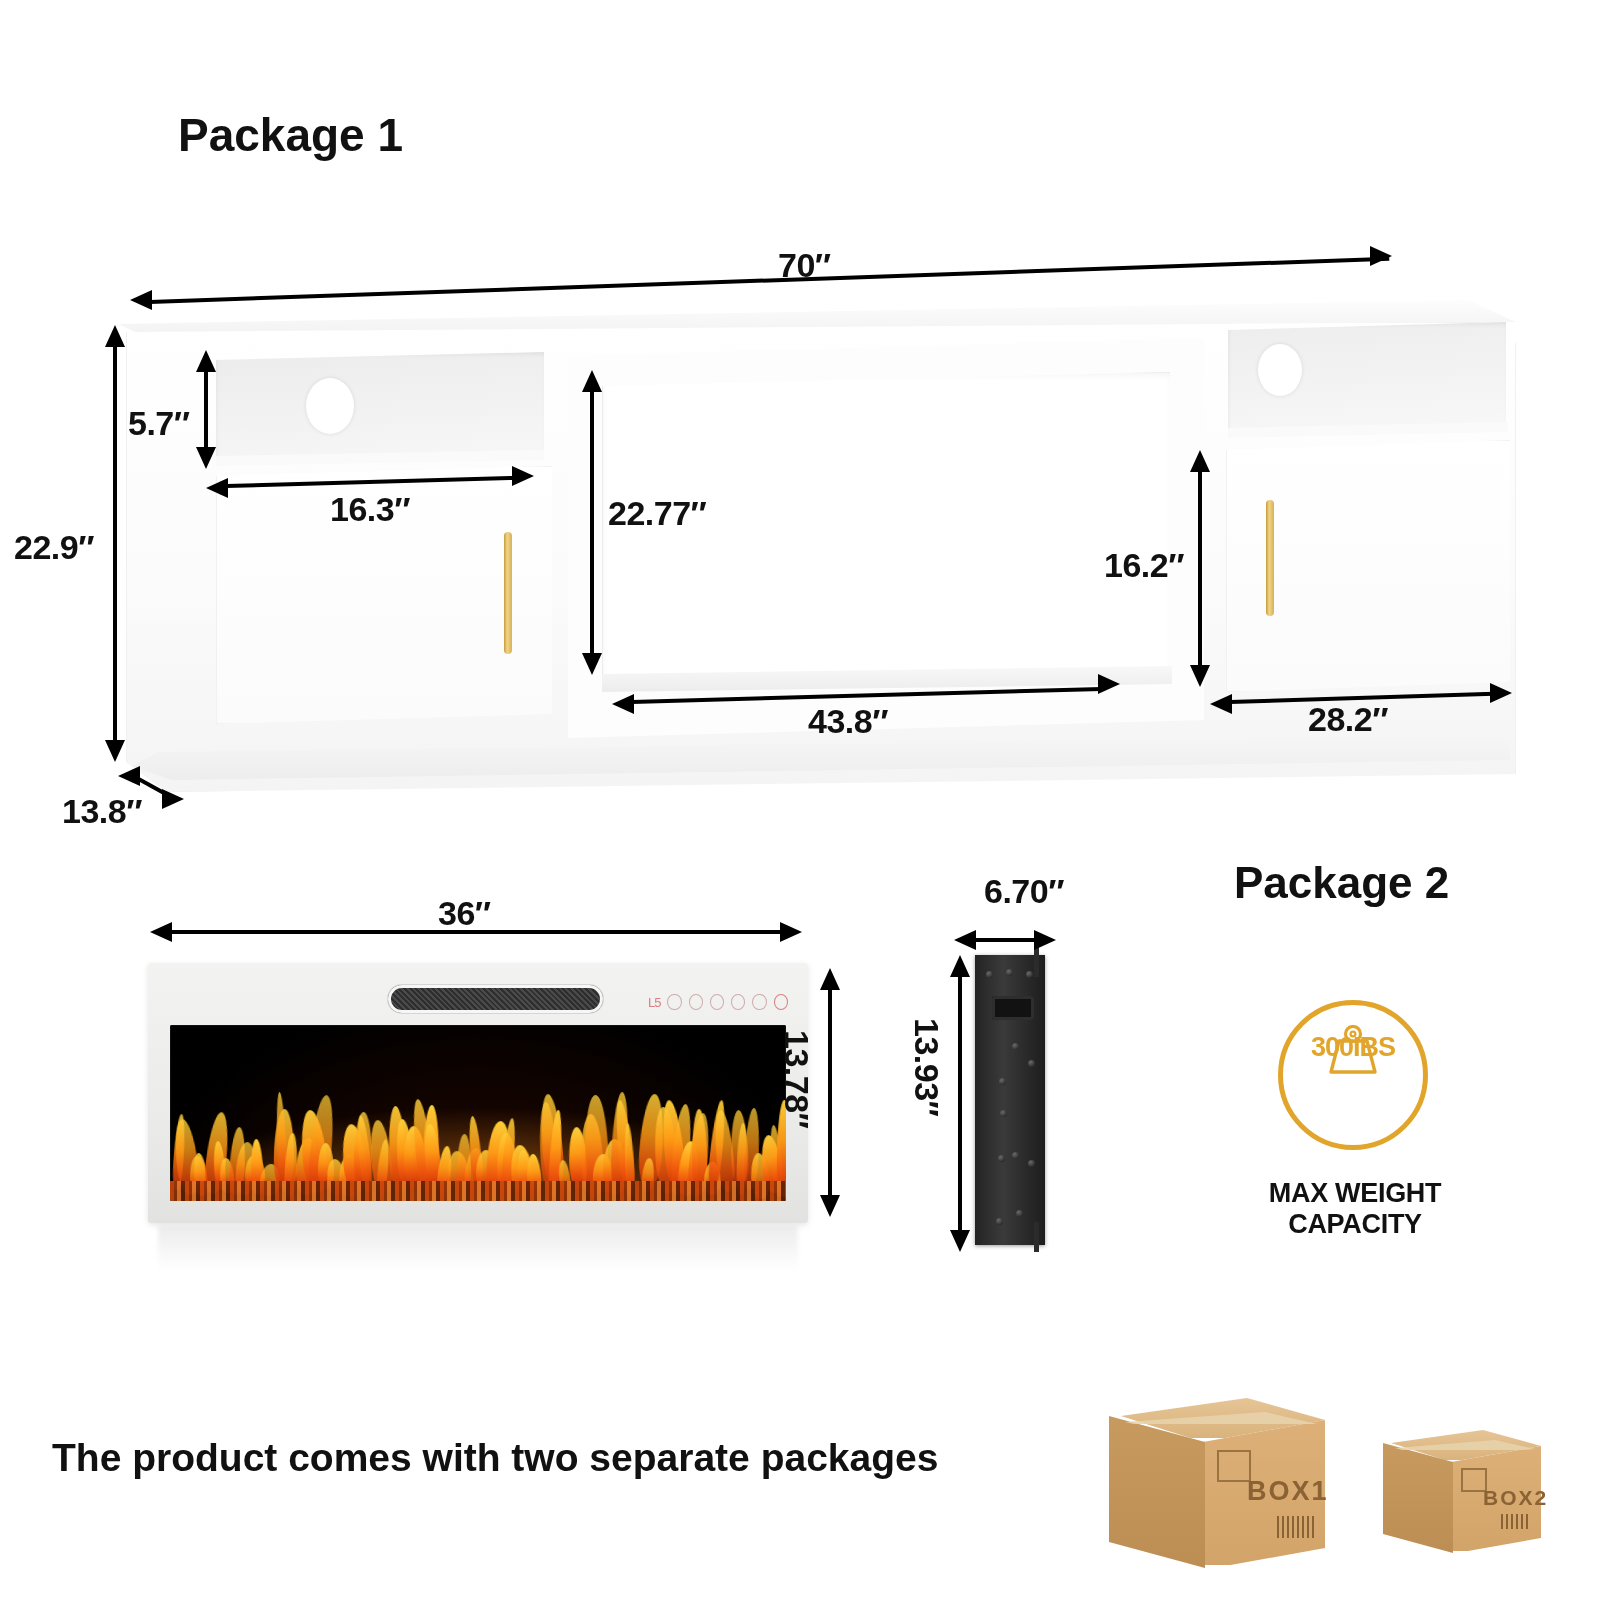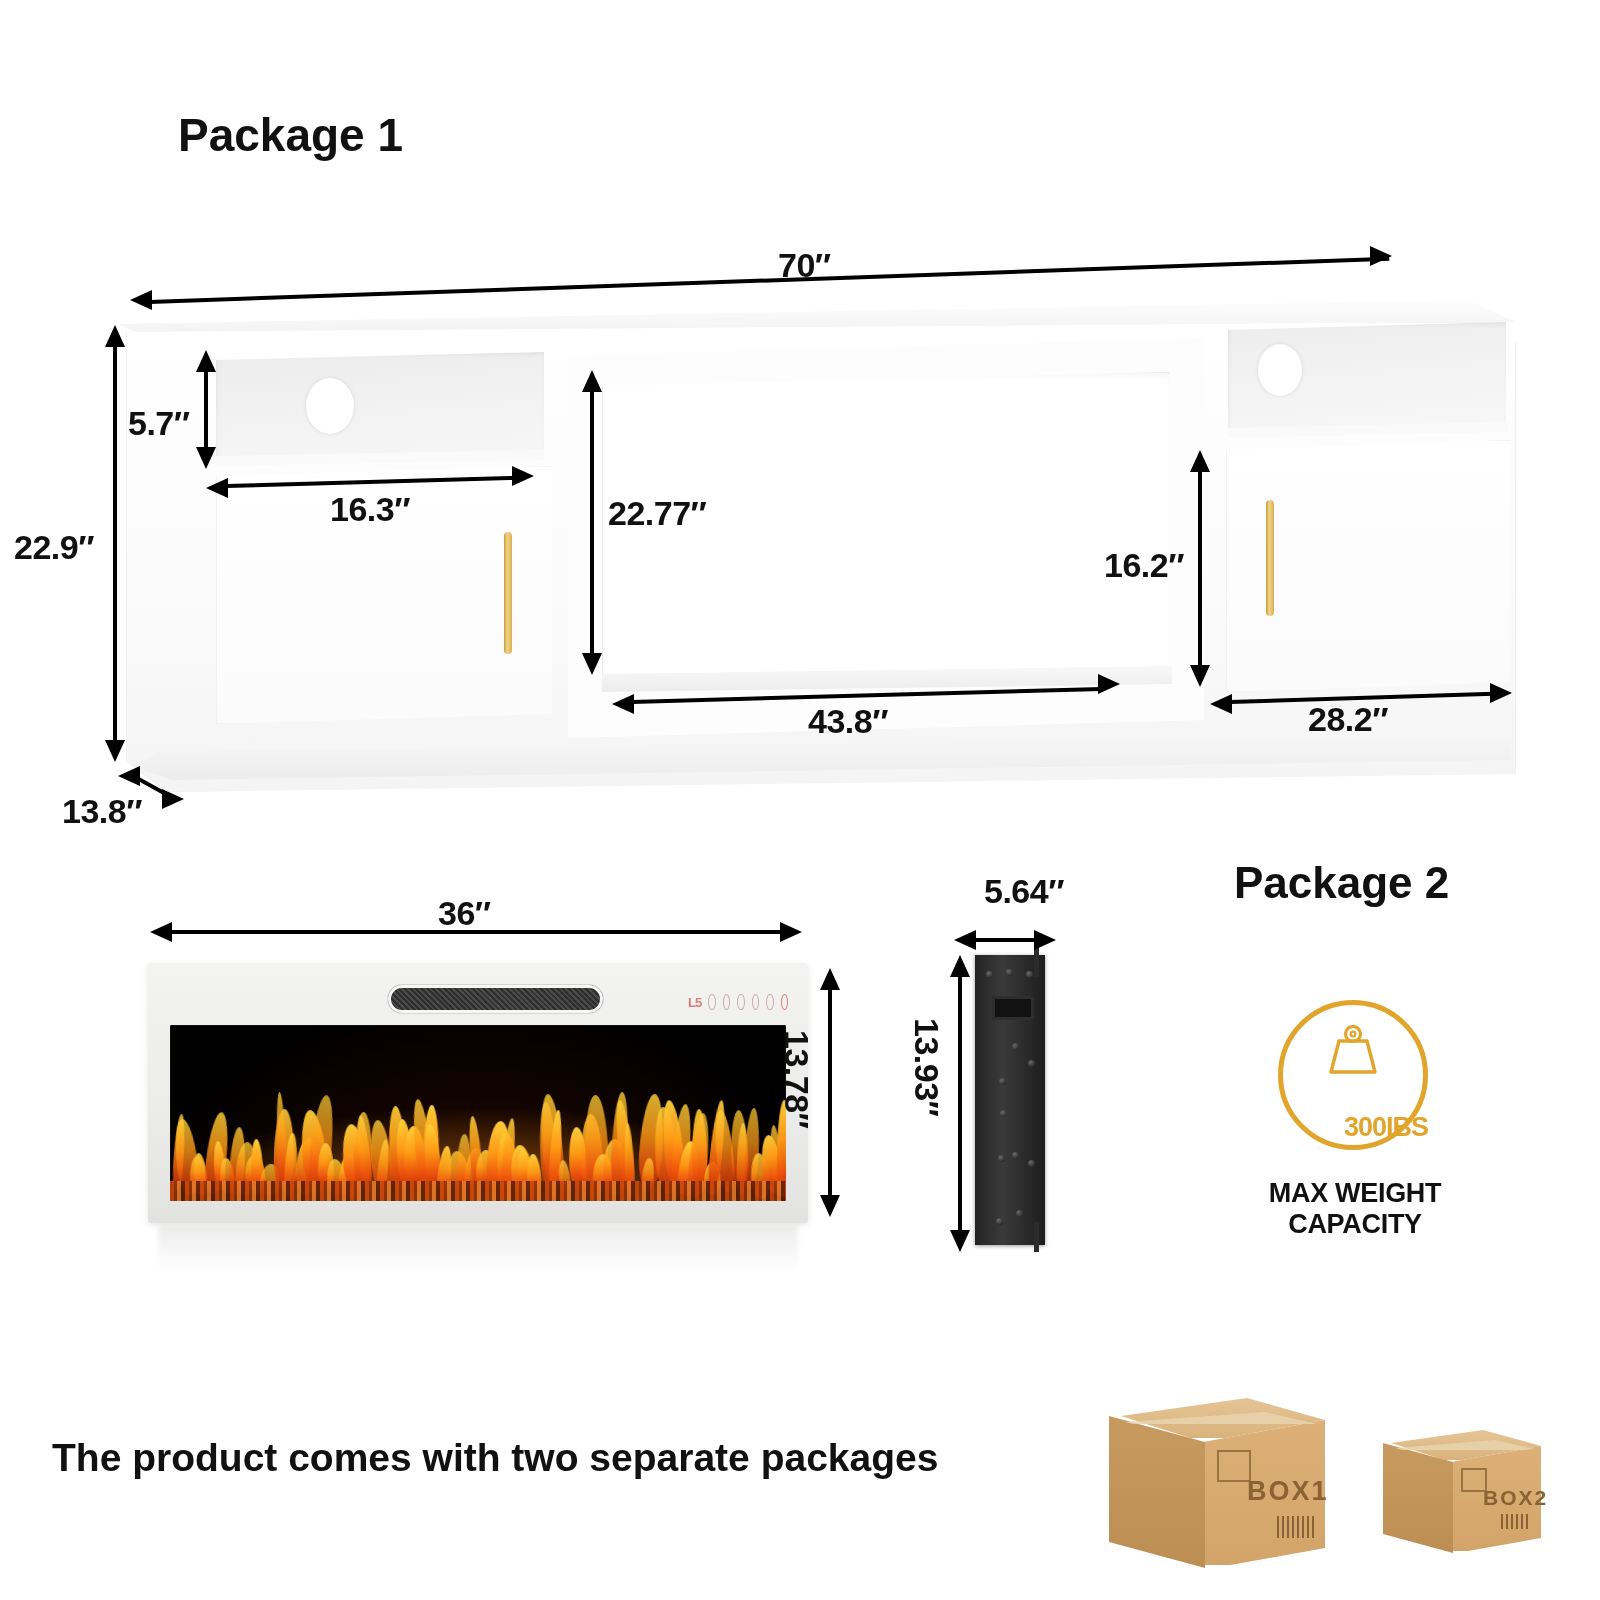--- a/index.html
+++ b/index.html
@@ -88,21 +88,21 @@
 
   
   #fp{left:148px;top:963px;width:660px;height:260px;}
   #fp-frame{left:0;top:0;width:660px;height:260px;
     background:linear-gradient(180deg,#f3f3f1 0%,#ebebe9 58%,#e2e2e0 100%);
     border-radius:3px;box-shadow:0 2px 6px rgba(0,0,0,.10);}
   #fp-vent{left:240px;top:22px;width:215px;height:28px;border-radius:14px;
     background:repeating-linear-gradient(45deg,#2e2e2e 0 2px,#4a4a4a 2px 4px);
     box-shadow:inset 0 0 0 3px #f6f6f6,0 0 0 1px #d5d5d5;}
   #fp-ctrl{left:500px;top:28px;width:140px;height:22px;display:flex;align-items:center;gap:7px;}
-  .ctrl-ls{font-size:13px;font-weight:700;color:#d88080;letter-spacing:-1px;margin-left:40px;}
+  .ctrl-ls{font-size:13px;font-weight:400;color:#d88080;letter-spacing:-1px;}
   .ctrl-dot{width:14px;height:14px;border-radius:50%;border:1.6px solid #c9a0a0;
     display:inline-block;position:relative;opacity:.85;}
   .ctrl-dot.red{border-color:#d96a6a;}
   #fp-screen{left:22px;top:62px;width:616px;height:176px;
     background:radial-gradient(ellipse at 50% 120%,#2a0a00 0%,#120400 45%,#000 80%);
     border-radius:2px;overflow:hidden;box-shadow:inset 0 0 0 1px #111;}
   .flame{position:absolute;bottom:6px;border-radius:50% 50% 46% 46%/62% 62% 38% 38%;
     background:linear-gradient(180deg,#ffd23a 0%,#ff9c16 42%,#f0590d 72%,#c42d06 100%);
     filter:blur(0.7px);opacity:.95;}
   #embers{position:absolute;left:0;bottom:0;width:100%;height:20px;
@@ -122,21 +122,21 @@
     background:#121212;box-shadow:inset 0 0 0 3px #2e2e2e;}
   .rivet{position:absolute;width:7px;height:7px;border-radius:50%;
     background:radial-gradient(circle at 35% 30%,#6a6a6a,#151515);}
   #bracket-lip-t{left:1034px;top:947px;width:5px;height:30px;background:#2b2b2b;}
   #bracket-lip-b{left:1034px;top:1222px;width:5px;height:30px;background:#2b2b2b;}
 
   
   #badge{left:1278px;top:1000px;width:150px;height:150px;border-radius:50%;
     border:5px solid #e2a52c;box-sizing:border-box;}
   #badge-weight{left:1322px;top:1025px;width:62px;height:50px;}
-  #badge-lbs{left:1278px;top:1112px;width:150px;text-align:right;
+  #badge-lbs{left:1278px;top:1032px;width:150px;text-align:center;
     font-size:27px;font-weight:700;color:#e2a52c;letter-spacing:-1px;}
   #badge-cap{left:1200px;top:1178px;width:310px;text-align:center;
     font-size:27px;font-weight:700;color:#111;letter-spacing:-0.3px;}
 
   
   #note{left:52px;top:1428px;width:1000px;font-size:39px;font-weight:700;
     line-height:1.55;color:#111;}
 
   
   .box-face{position:absolute;}
@@ -363,21 +363,21 @@
 <div class="rivet abs" style="left:998px;top:1155px;"></div>
 <div class="rivet abs" style="left:1012px;top:1152px;"></div>
 <div class="rivet abs" style="left:1028px;top:1160px;"></div>
 <div class="rivet abs" style="left:1016px;top:1210px;"></div>
 <div class="rivet abs" style="left:996px;top:1218px;"></div>
 
 <div class="abs">
   <div class="line hline abs" style="left:975px;top:938px;width:62px;"></div>
   <div class="ar ar-l abs" style="left:954px;top:930px;"></div>
   <div class="ar ar-r abs" style="left:1034px;top:930px;"></div>
-  <div class="dimtxt abs" style="left:984px;top:872px;font-size:34px;">5.64″</div>
+  <div class="dimtxt abs" style="left:984px;top:872px;font-size:34px;">6.70″</div>
 </div>
 
 <div class="abs">
   <div class="line vline abs" style="left:958px;top:975px;height:260px;"></div>
   <div class="ar ar-u abs" style="left:950px;top:955px;"></div>
   <div class="ar ar-d abs" style="left:950px;top:1230px;"></div>
   <div class="dimtxt abs" style="left:946px;top:1018px;font-size:34px;transform:rotate(90deg);transform-origin:left top;">13.93″</div>
 </div>
 
 <div class="abs" id="badge"></div>

